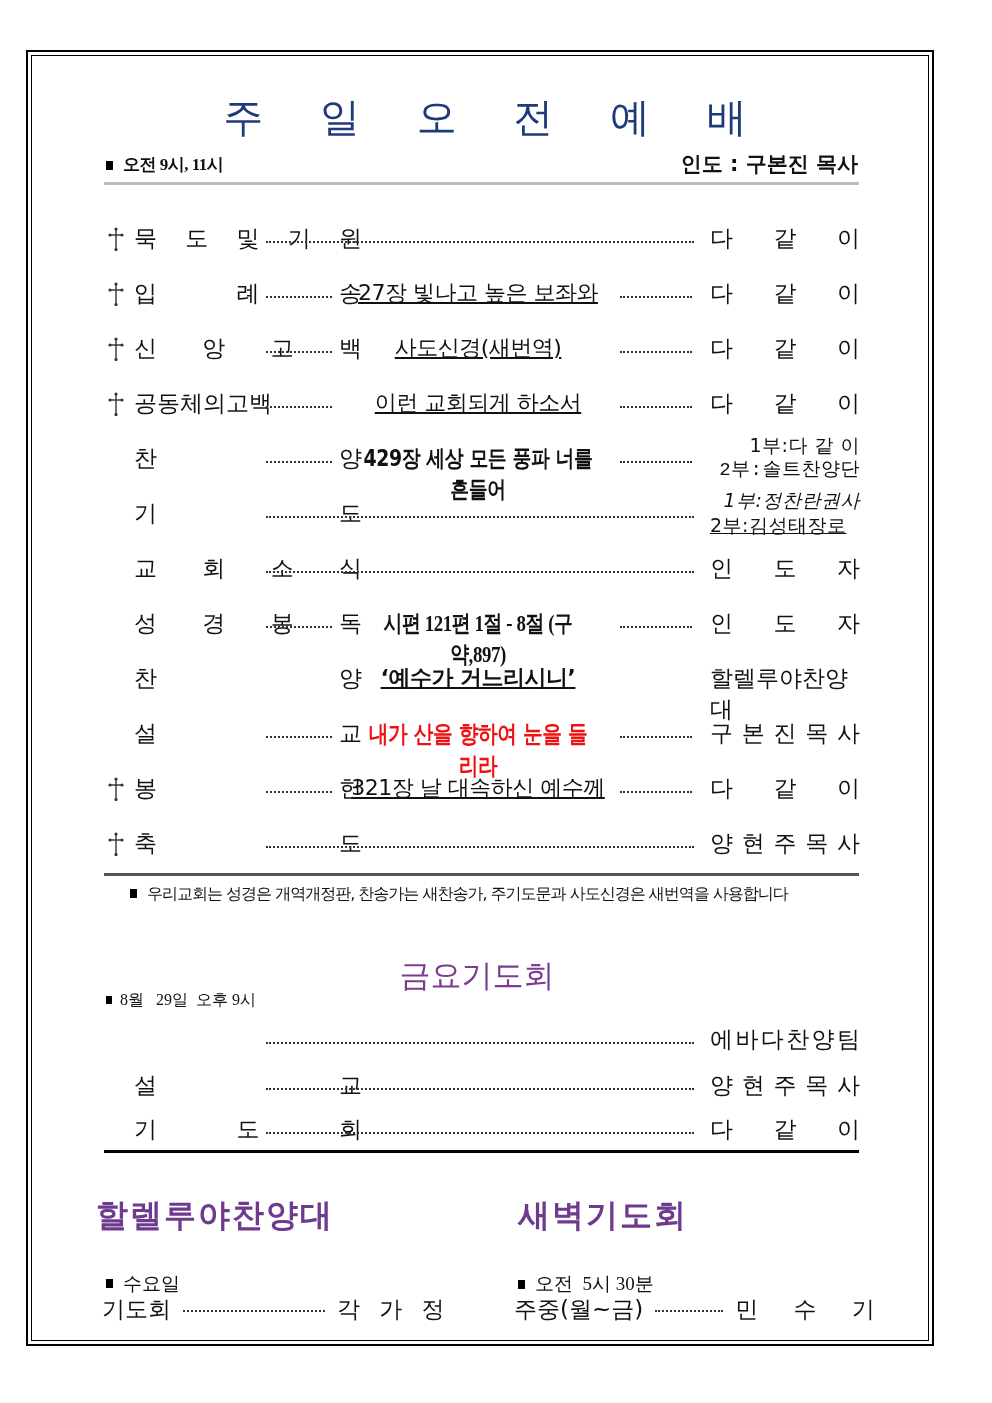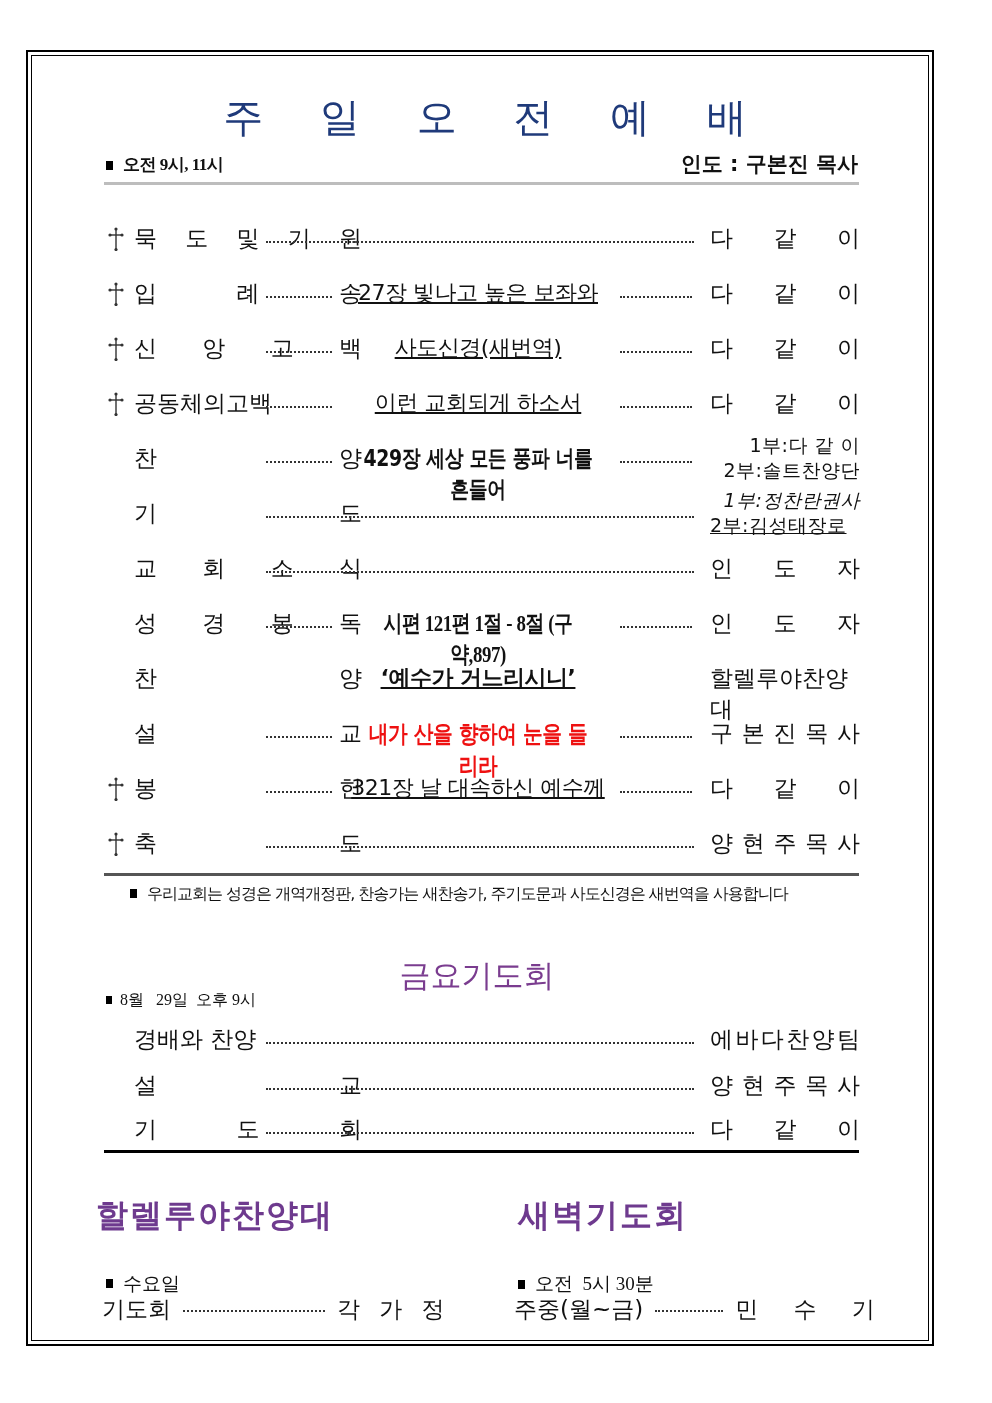--- a/index.html
+++ b/index.html
@@ -162,21 +162,21 @@
     <div class="row" style="top: 439px;">
       <div class="label">
         <span>찬</span>
         <span>양</span>
       </div>
       <div class="dots" style="left: 158px; width: 66px;"></div>
       <div class="dots" style="left: 512px; width: 72px;"></div>
       <div class="center" style="left: 228px; width: 284px; font-size: 23px;"><span class="condensed boldish">429장 세상 모든 풍파 너를 흔들어</span></div>
       <div class="right two">
         <span style="display: block; text-align: right; letter-spacing: 0.5px;">1부:다 같 이</span>
-        <span style="display: block; text-align: right; letter-spacing: 0.5px;">2부:솔트찬양단</span>
+        <span style="display: block; text-align: right; letter-spacing: 0.5px; font-family: Liberation Mono, monospace;">2부:솔트찬양단</span>
       </div>
     </div>
     <div class="row" style="top: 494px;">
       <div class="label">
         <span>기</span>
         <span>도</span>
       </div>
       <div class="dots" style="left: 158px; width: 428px;"></div>
       <div class="right two">
         <span style="display: block; text-align: right; letter-spacing: 0.5px; font-style: italic;">1부:정찬란권사</span>
@@ -293,23 +293,20 @@
     </div>
   </div>
 
 <div class="rule-dark"></div>
 <div class="abs note"><span class="bullet"></span><span>우리교회는 성경은 개역개정판, 찬송가는 새찬송가, 주기도문과 사도신경은 새번역을 사용합니다</span></div>
 
 <div class="abs fri-title">금요기도회</div>
 <div class="abs fri-sub"><span class="bullet" style="width:6px;height:8px;margin-right:8px"></span><span style="white-space:pre">8월   29일  오후 9시</span></div>
 <div id="friday-rows">
     <div class="row" style="top: 1020px;">
-      <div class="label nojust">
-        <span>경배와 찬양</span>
-      </div>
       <div class="dots" style="left: 158px; width: 428px;"></div>
       <div class="right">
         <span>에</span>
         <span>바</span>
         <span>다</span>
         <span>찬</span>
         <span>양</span>
         <span>팀</span>
       </div>
     </div>

